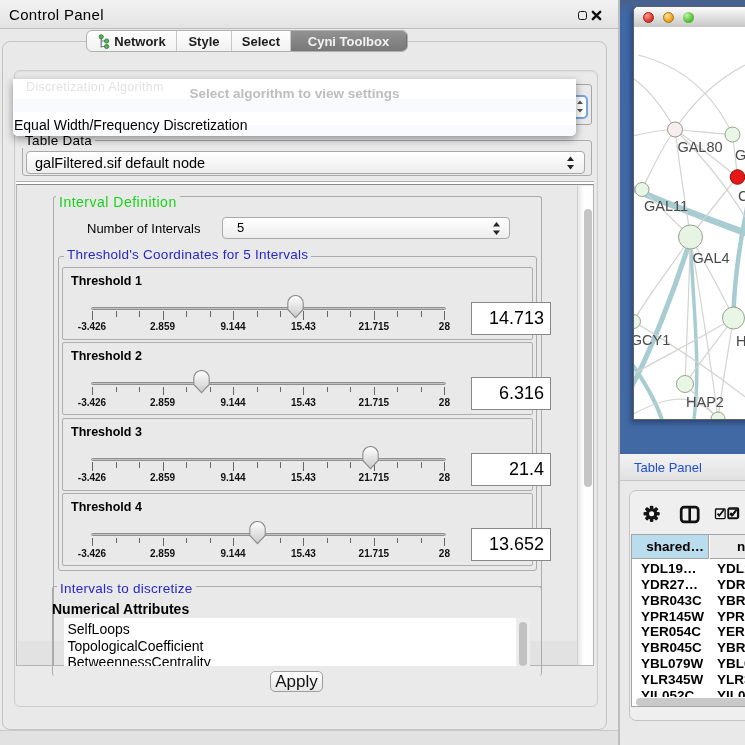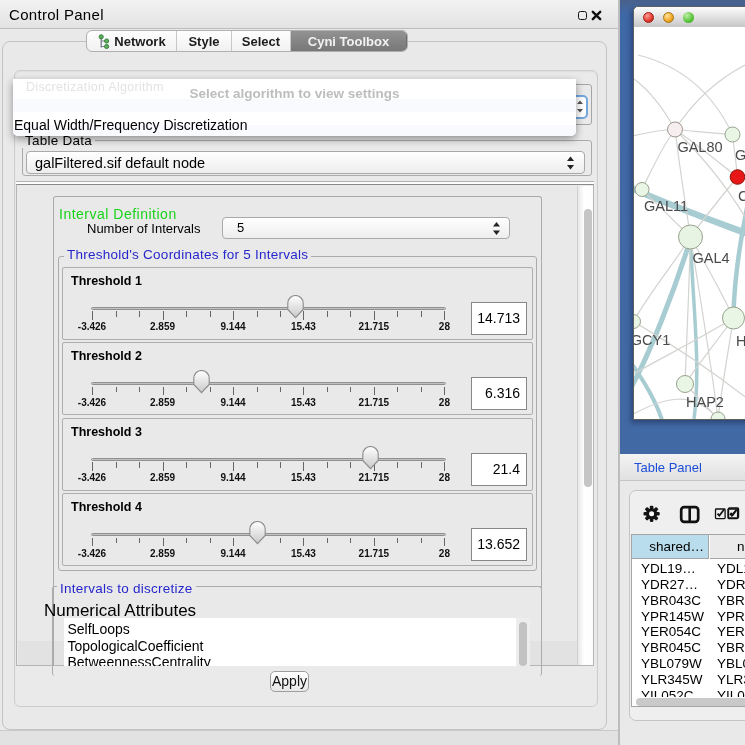--- a/index.html
+++ b/index.html
@@ -23,36 +23,36 @@
 
 #scrollpane { left:16px; top:184px; width:578px; height:482px; border:1px solid #b5b5b5; border-top-color:#8a8a8a; background:#e9e9e9; overflow:hidden; }
 #vtrack { left:560px; top:1px; width:16px; height:480px; background:linear-gradient(90deg,#e8e8e8,#ffffff 40%,#fcfcfc); border-left:1px solid #d0d0d0; }
 #vthumb { left:566.5px; top:24px; width:8.5px; height:278px; background:#c5c5c5; border-radius:4.2px; }
 
 .tbox { position:absolute; left:46px; width:471px; height:73px; border:1px solid #aeaeae; border-radius:2px; }
 .tlabel { position:absolute; left:24px; top:7px; font-size:12.5px; font-weight:bold; color:#000; }
 .track { position:absolute; left:74px; width:355px; height:3px; border:1px solid #909090; border-radius:2.5px; background:linear-gradient(#ababab,#d8d8d8); }
 .tick { position:absolute; width:1px; background:#666; }
 .slabel { position:absolute; font-size:10px; font-weight:bold; color:#111; transform:translateX(-50%); white-space:nowrap; }
-.vfield { position:absolute; left:408px; top:34px; width:56px; height:33px; background:#fff; border:1px solid #888; font-size:14px; text-align:right; line-height:31px; padding-right:6px; }
-
-#applybtn { left:270px; top:671px; width:39px; height:21px; border:1px solid #9e9e9e; border-radius:5px; background:linear-gradient(#ffffff,#e7e7e7); font-size:14px; text-align:center; line-height:19px; color:#111; }
+.vfield { position:absolute; left:408px; top:34px; width:80px; height:33px; background:#fff; border:1px solid #888; font-size:18px; text-align:right; line-height:31px; padding-right:6px; }
+
+#applybtn { left:270px; top:671px; width:53px; height:21px; border:1px solid #9e9e9e; border-radius:5px; background:linear-gradient(#ffffff,#e7e7e7); font-size:17px; text-align:center; line-height:19px; color:#111; }
 #bottabs { left:145px; top:702px; height:24px; display:flex; border:1px solid #999; border-radius:5px; background:linear-gradient(#fdfdfd,#eee); overflow:hidden; }
 .btab { height:100%; display:flex; align-items:center; justify-content:center; font-size:13px; font-weight:600; color:#1c1c1c; border-right:1px solid #bbb; }
 .btab.sel { background:linear-gradient(#8f8f8f,#7b7b7b); color:#ececec; }
 
 #popup { left:13px; top:79px; width:563px; height:57px; background:#fff; border-radius:0 0 5px 5px; box-shadow:0 3px 9px rgba(0,0,0,0.4); }
 
 #bluebg { left:620px; top:0; width:125px; height:455px; background:linear-gradient(#48618b,#3f68a6 14px,#4169a3); }
 #netwin { left:633px; top:6px; width:118px; height:414px; background:#fff; box-shadow:-2px 3px 5px rgba(5,10,40,0.35); border:1px solid #606060; border-radius:5px 0 0 0; }
 #nettitle { left:0; top:0; width:100%; height:21px; background:linear-gradient(#fcfcfc,#c7c7c7); border-bottom:1px solid #8e8e8e; border-radius:5px 0 0 0; }
 .light { position:absolute; top:5px; width:11px; height:11px; border-radius:50%; }
 #tablebar { left:620px; top:454px; width:125px; height:27px; background:linear-gradient(#f3f3f3,#e1e1e1); border-bottom:1px solid #c6c6c6; }
 #tpanel { left:629px; top:490px; width:124px; height:231px; background:#efefef; border:1px solid #c5c5c5; border-radius:7px; }
-#tableouter { left:631px; top:534px; width:114px; height:173px; border-left:1px solid #a5a5a5; border-top:1px solid #a5a5a5; border-bottom:1px solid #a5a5a5; background:#fff; overflow:hidden; }
+#tableouter { left:631px; top:534px; width:114px; height:173px; border-left:1px solid #a5a5a5; border-top:1px solid #a5a5a5; border-bottom:1px solid #a5a5a5; background:#fff; overflow:hidden;font-weight:bold; }
 .trow { position:absolute; left:0; width:200px; height:15.85px; line-height:15.85px; font-size:13.5px; color:#000; white-space:nowrap; }
 </style>
 </head>
 <body>
 <div id="root">
 
 <div class="abs" id="titlebar"></div>
 <div class="abs" id="titletext">Control Panel</div>
 <div class="abs" id="floatbtn"></div>
 <svg class="abs" style="left:591px;top:10px" width="11" height="11">
@@ -92,21 +92,21 @@
 
 <div class="abs" style="left:16px;top:181px;width:578px;height:1px;background:#b0b0b0"></div>
 <div class="abs" style="left:16px;top:182px;width:578px;height:2.5px;background:#fdfdfd"></div>
 <div class="abs" id="scrollpane">
   <div class="abs" style="left:1px;top:456px;width:560px;height:25px;background:#e2e2e2"></div>
   <div class="abs" id="vtrack"></div>
   <div class="abs" id="vthumb"></div>
 </div>
 
 <div class="group" style="left:53px;top:196px;width:489px;height:470px;border-bottom:none;border-radius:3px 3px 0 0"></div>
-<div class="gtitle" style="left:56px;top:206px;color:#17d417;background:#e9e9e9;font-size:14px;letter-spacing:0.5px">Interval Definition</div>
+<div class="gtitle" style="left:56px;top:194px;color:#17d417;background:#e9e9e9;font-size:14px;letter-spacing:0.5px">Interval Definition</div>
 <div class="abs" style="left:87px;top:221px;font-size:13px;font-weight:normal">Number of Intervals</div>
 <div class="abs" style="left:222px;top:217px;width:288px;height:22px;background:linear-gradient(#ffffff,#ededed);border:1px solid #a9a9a9;border-radius:4px;font-size:13px;line-height:20px;padding-left:14px;">5
   <svg style="position:absolute;right:8px;top:4px" width="9" height="14">
         <path d="M4.5,0 L8,4.5 L1,4.5 Z" fill="#222"></path>
         <path d="M1,8.5 L8,8.5 L4.5,13 Z" fill="#222"></path>
       </svg>
 </div>
 
 <div class="group" style="left:58px;top:256px;width:479px;height:315px"></div>
 <div class="gtitle" style="left:64px;top:247px;color:#2626cc;background:#e9e9e9">Threshold's Coordinates for 5 Intervals</div>
@@ -250,21 +250,21 @@
             <stop offset="1" stop-color="#c9c9c9"></stop>
           </linearGradient>
         </defs>
         <path d="M0.8,8.2 A7.7,7.7 0 0 1 16.2,8.2 L16.2,14.5 L8.5,22.6 L0.8,14.5 Z" fill="url(#thg4)" stroke="#8a8a8a" stroke-width="1.1"></path>
       </svg>
 <div class="vfield">13.652</div>
 </div>
 
 <div class="group" style="left:52px;top:586px;width:490px;height:90px;border-bottom:none"></div>
 <div class="gtitle" style="left:57px;top:581px;color:#2626cc;background:#e9e9e9">Intervals to discretize</div>
-<div class="abs" style="left:44px;top:601px;font-size:17px;font-weight:normal">Numerical Attributes</div>
+<div class="abs" style="left:52px;top:601px;font-size:14px;font-weight:bold">Numerical Attributes</div>
 <div class="abs" style="left:64px;top:618px;width:466px;height:48px;background:#fff;overflow:hidden;font-size:14px;">
   <div style="padding:3.4px 0 0 3.5px;line-height:16.2px">SelfLoops<br>TopologicalCoefficient<br>BetweennessCentrality</div>
   <div class="abs" style="left:452px;top:0;width:14px;height:48px;background:#ededed"></div>
   <div class="abs" style="left:454.5px;top:4px;width:8px;height:44px;background:#c2c2c2;border-radius:4px"></div>
 </div>
 <div class="abs" id="applybtn">Apply</div>
 <div class="abs" style="left:0;top:730px;width:620px;height:15px;background:#e2e2e2;border-top:1px solid #c9c9c9"></div>
 <div class="abs" style="left:618px;top:0;width:2px;height:745px;background:#bdbdbd"></div>
 
 <div class="abs" id="popup">

